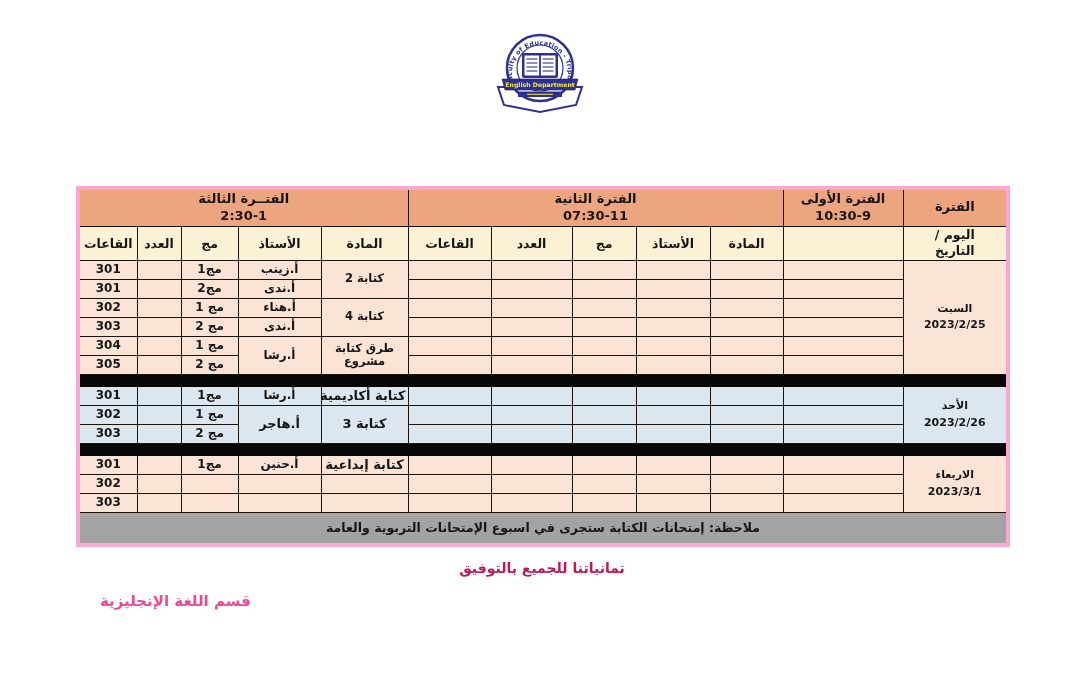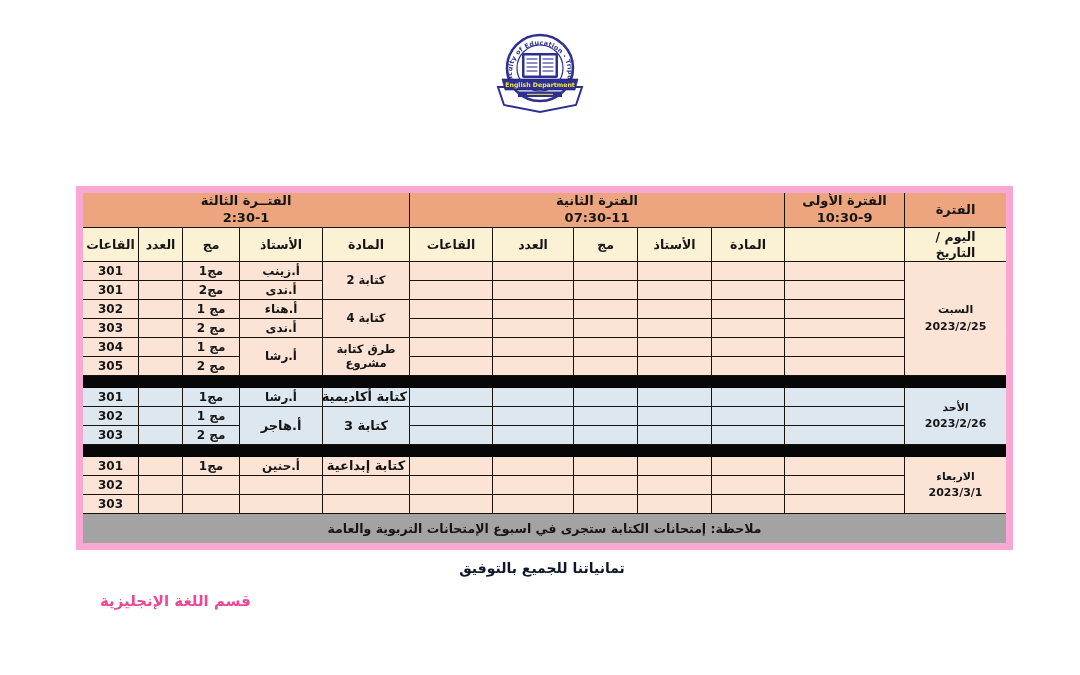--- a/index.html
+++ b/index.html
@@ -9,42 +9,42 @@
   
   .logo-wrap { position:absolute; top:32px; left:0; right:0; text-align:center; }
   .doc-header { position:absolute; top:110px; left:0; right:0; text-align:center; color:#111; }
   .doc-header .line1 { font-size:15px; font-weight:bold; margin-bottom:6px; }
   .doc-header .line2 { font-size:14.5px; font-weight:bold; margin-bottom:6px; }
   .doc-header .line3 { font-size:14.5px; font-weight:bold; }
 
   
   table.sched { position:absolute; top:186px; left:76px; width:932px;
     border-collapse:collapse; table-layout:fixed; direction:rtl;
-    border:7px solid #f9a8d4; }
+    border:4px solid #f9a8d4; }
   table.sched td { border:1px solid #1c120c; text-align:center; vertical-align:middle;
     font-weight:bold; color:#151515; padding:0 2px; overflow:hidden; }
 
   tr.band-row td { background:#eca57f; height:38px; font-size:13px; line-height:1.3; }
   tr.hdr-row td { background:#fbf1d4; height:34px; font-size:12.5px; }
   .daydate-inner { max-width:58px; margin:0 auto; line-height:1.25; }
 
   tr.r { height:19px; font-size:12px; line-height:1.05; }
   tr.sat td { background:#fbe4d6; }
   tr.sun td { background:#dde7f0; }
   tr.wed td { background:#fbe4d6; }
   td.daycell { font-size:11px; line-height:1.5; }
   td.subj2, td.teach2 { font-size:13px; white-space:nowrap; }
   td.subj3 { font-size:11.5px; line-height:1.15; }
 
   tr.seprow td { background:#070707; height:12px; padding:0; border-color:#000; }
   tr.noterow td { background:#a3a3a3; height:33px; font-size:12.5px; }
 
   
   .wish { position:absolute; top:560px; left:76px; width:932px; text-align:center;
-    font-size:14px; font-weight:bold; color:#0f172a; }
+    font-size:14px; font-weight:bold; color:#be185d; }
   .dept { position:absolute; top:592px; left:100px; direction:rtl;
     font-size:15px; font-weight:bold; color:#ec4899; }
 </style>
 </head>
 <body>
 
 <div class="page">
 
   <div class="logo-wrap">
     <svg width="112" height="84" viewBox="0 0 110 84">

